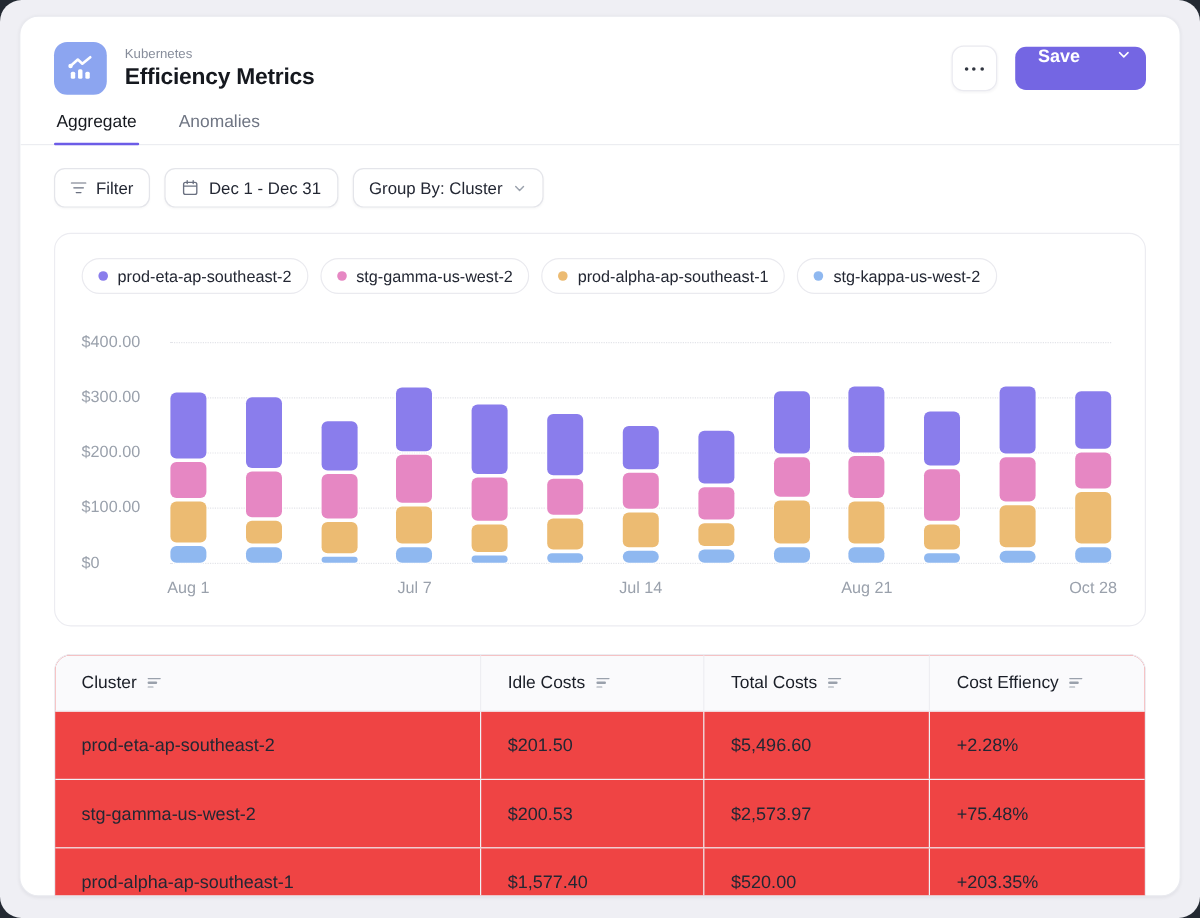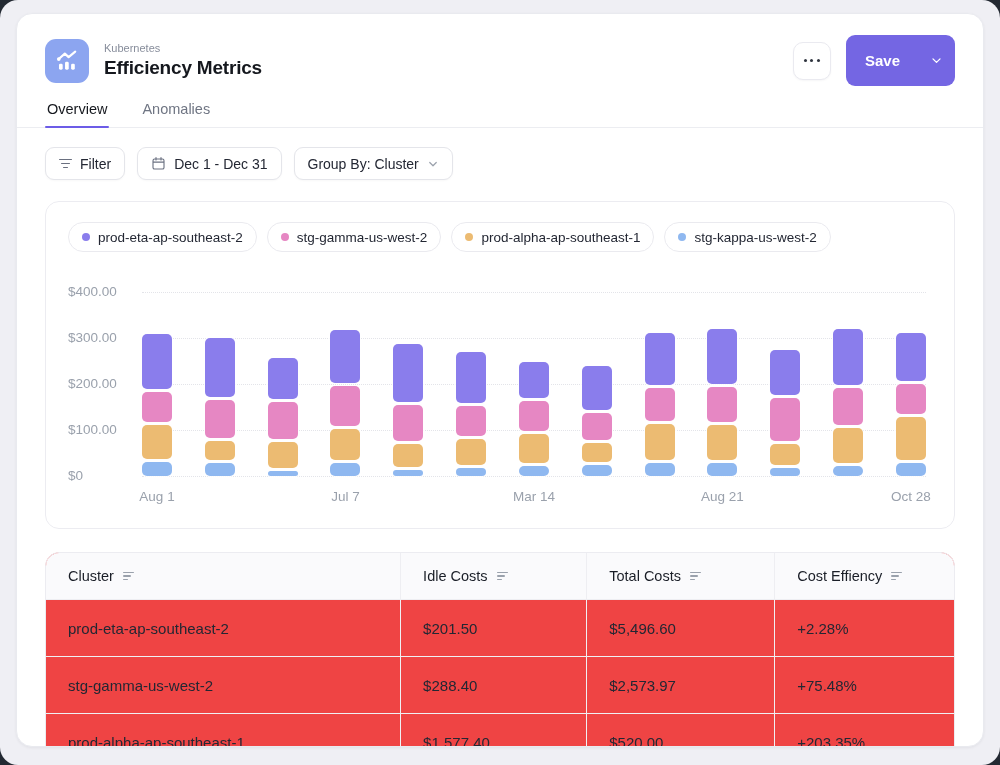--- a/index.html
+++ b/index.html
@@ -30,21 +30,21 @@
   .title { font-size:19px; font-weight:700; color:#15181E; letter-spacing:-.2px; }
   .header-spacer { flex:1; }
   .more-btn {
     width:38px; height:38px; background:#fff; border:1px solid #EAEAF0; border-radius:10px;
     display:flex; align-items:center; justify-content:center; cursor:pointer;
     box-shadow:0 1px 2px rgba(16,24,40,.04); margin-right:15px;
   }
   .dots { display:flex; gap:3.5px; }
   .dots i { width:3px; height:3px; border-radius:50%; background:#30353F; display:block; }
   .save-split {
-    display:flex; align-items:center; height:51px; border-radius:9px; overflow:hidden;
+    display:flex; align-items:flex-start; height:36px; border-radius:9px; overflow:hidden;
     background:#7466E3;
   }
   .save-main {
     border:none; background:transparent; color:#fff; font-size:15px; font-weight:600;
     padding:0 17px 0 19px; cursor:pointer; font-family:inherit;
   }
   .save-divider { width:1px; background:rgba(255,255,255,.35); margin:8px 0; }
   .save-caret { border:none; background:transparent; padding:0 12px; cursor:pointer; display:flex; align-items:center; }
   
   .tab-strip {
@@ -152,21 +152,21 @@
         <span class="save-divider"></span>
         <button class="save-caret">
           <svg width="13" height="13" viewBox="0 0 24 24">
             <path d="M5.5 9 L12 15.5 L18.5 9" fill="none" stroke="#fff" stroke-width="2.4" stroke-linecap="round" stroke-linejoin="round"></path>
           </svg>
         </button>
       </div>
     </div>
 
     <div class="tab-strip">
-      <div class="tab active">Overview</div>
+      <div class="tab active">Aggregate</div>
       <div class="tab">Anomalies</div>
     </div>
 
     <div class="filter-row">
       <button class="pill-btn">
         <span class="funnel">
             <i></i>
             <i></i>
             <i></i>
           </span>
@@ -256,21 +256,21 @@
               <div class="bar-seg" style="height: 50.76px; background: rgb(138, 125, 236);"></div>
               <div class="bar-seg" style="height: 30.52px; background: rgb(230, 135, 195);"></div>
               <div class="bar-seg" style="height: 25.92px; background: rgb(236, 187, 114);"></div>
               <div class="bar-seg" style="height: 7.98px; background: rgb(143, 184, 240);"></div>
             </div>
             <div class="bar-col">
               <div class="bar-seg" style="height: 36.5px; background: rgb(138, 125, 236);"></div>
               <div class="bar-seg" style="height: 30.06px; background: rgb(230, 135, 195);"></div>
               <div class="bar-seg" style="height: 28.68px; background: rgb(236, 187, 114);"></div>
               <div class="bar-seg" style="height: 10.28px; background: rgb(143, 184, 240);"></div>
-              <span class="bar-label">Mar 14</span>
+              <span class="bar-label">Jul 14</span>
             </div>
             <div class="bar-col">
               <div class="bar-seg" style="height: 43.4px; background: rgb(138, 125, 236);"></div>
               <div class="bar-seg" style="height: 27.3px; background: rgb(230, 135, 195);"></div>
               <div class="bar-seg" style="height: 19.02px; background: rgb(236, 187, 114);"></div>
               <div class="bar-seg" style="height: 11.2px; background: rgb(143, 184, 240);"></div>
             </div>
             <div class="bar-col">
               <div class="bar-seg" style="height: 52.14px; background: rgb(138, 125, 236);"></div>
               <div class="bar-seg" style="height: 33.28px; background: rgb(230, 135, 195);"></div>
@@ -344,21 +344,21 @@
         </div>
       <div class="t-body" id="tbody">
           <div class="t-row">
             <div class="td">prod-eta-ap-southeast-2</div>
             <div class="td">$201.50</div>
             <div class="td">$5,496.60</div>
             <div class="td">+2.28%</div>
           </div>
           <div class="t-row">
             <div class="td">stg-gamma-us-west-2</div>
-            <div class="td">$288.40</div>
+            <div class="td">$200.53</div>
             <div class="td">$2,573.97</div>
             <div class="td">+75.48%</div>
           </div>
           <div class="t-row">
             <div class="td">prod-alpha-ap-southeast-1</div>
             <div class="td">$1,577.40</div>
             <div class="td">$520.00</div>
             <div class="td">+203.35%</div>
           </div>
         </div>

